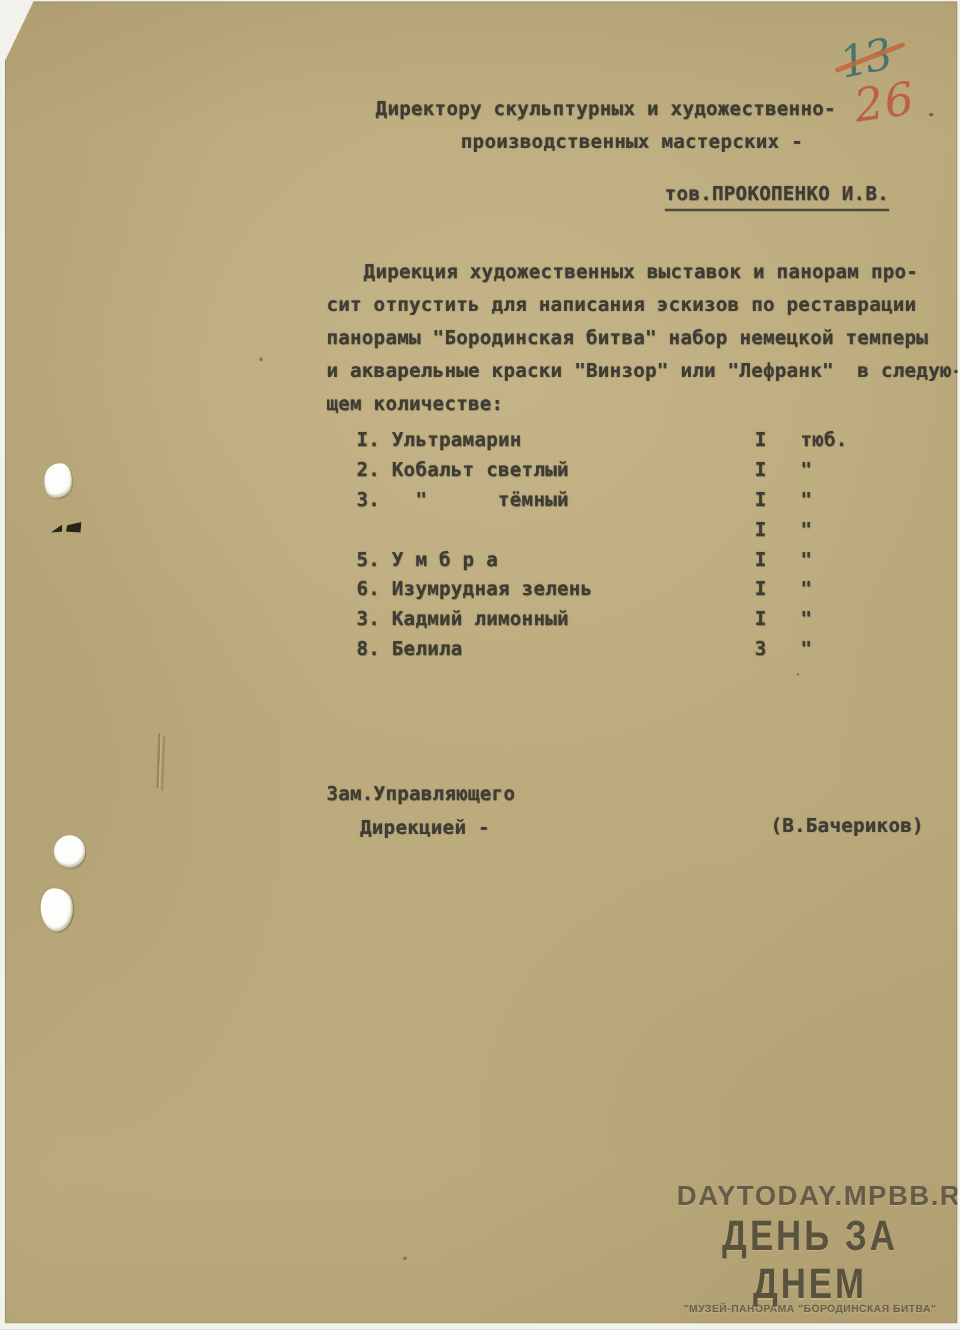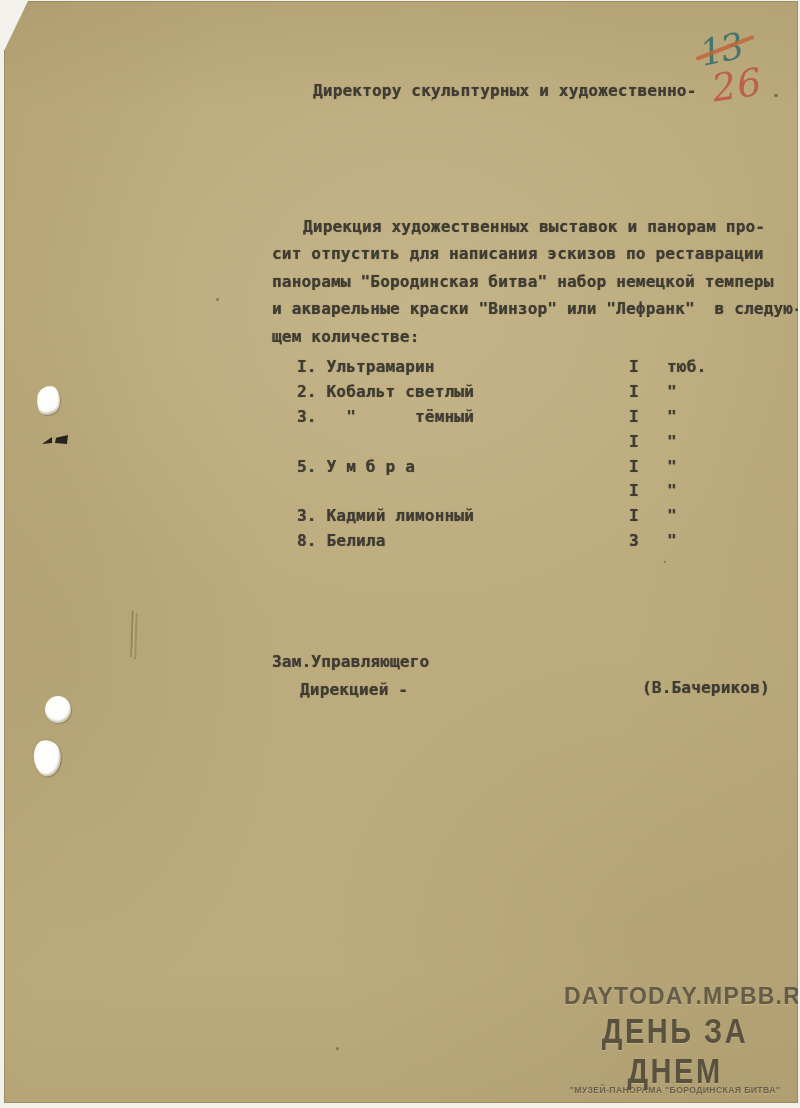--- a/index.html
+++ b/index.html
@@ -165,20 +165,22 @@
 </style>
 </head>
 <body>
 
 <div class="scan">
 
   <div class="paper">
     <div class="corner-edge"></div>
 
     <div class="tw" style="left:309px; top:80px;">Директору скульптурных и художественно-</div>
+    <div class="tw" style="left:380px; top:107px;">производственных мастерских -</div>
+    <div class="tw underlined" style="left:550px; top:151px;">тов.ПРОКОПЕНКО И.В.</div>
 
     <div class="tw" style="left:299px; top:216px;">Дирекция художественных выставок и панорам про-</div>
     <div class="tw" style="left:268px; top:243px;">сит отпустить для написания эскизов по реставрации</div>
     <div class="tw" style="left:268px; top:271px;">панорамы "Бородинская битва" набор немецкой темперы</div>
     <div class="tw" style="left:268px; top:298px;">и акварельные краски "Винзор" или "Лефранк"  в следую-</div>
     <div class="tw" style="left:268px; top:326px;">щем количестве:</div>
 
     <div class="items">
       <div class="item-row">
         <span class="tw tw-row">I. Ультрамарин</span>
@@ -198,20 +200,21 @@
       <div class="item-row">
         <span class="tw item-qty">I</span>
         <span class="tw item-unit">"</span>
       </div>
       <div class="item-row">
         <span class="tw tw-row">5. У м б р а</span>
         <span class="tw item-qty">I</span>
         <span class="tw item-unit">"</span>
       </div>
       <div class="item-row">
+        <span class="tw tw-row">6. Изумрудная зелень</span>
         <span class="tw item-qty">I</span>
         <span class="tw item-unit">"</span>
       </div>
       <div class="item-row">
         <span class="tw tw-row">3. Кадмий лимонный</span>
         <span class="tw item-qty">I</span>
         <span class="tw item-unit">"</span>
       </div>
       <div class="item-row">
         <span class="tw tw-row">8. Белила</span>

